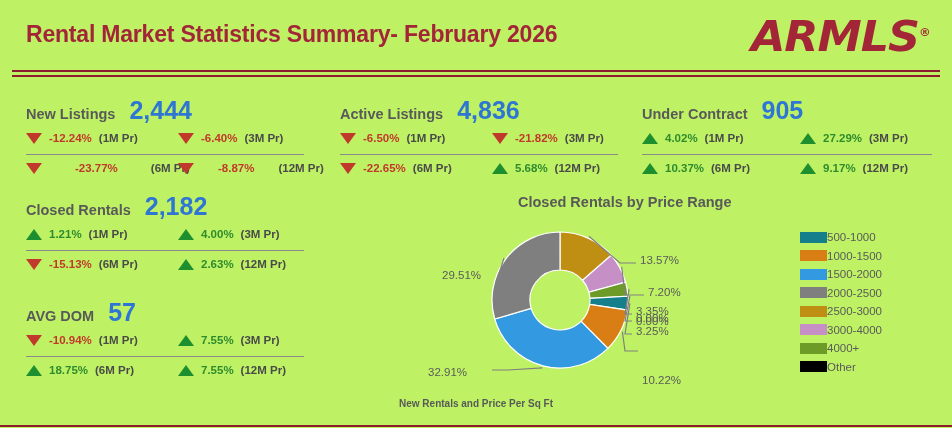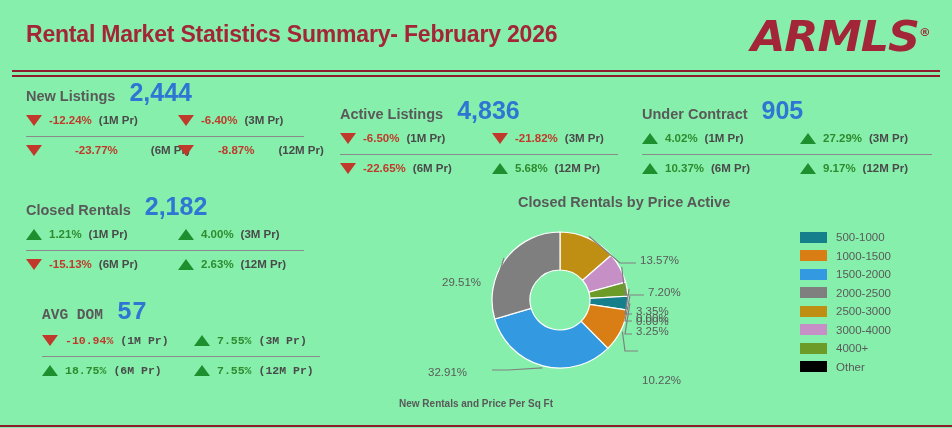--- a/index.html
+++ b/index.html
@@ -2,21 +2,21 @@
 <html><head>
 <meta charset="utf-8">
 <style>
   * { box-sizing: border-box; margin: 0; padding: 0; }
   html, body {
     width: 952px; height: 428px;
     background: #ffffff;
     font-family: "Liberation Sans", sans-serif;
     overflow: hidden;
   }
-  .page { position: relative; width: 952px; height: 428px; background:#86efac; }
+  .page { position: relative; width: 952px; height: 428px; background:#bef264; }
 
   
   .header { position: absolute; left: 0; top: 0; width: 952px; height: 76px; }
   .page-title {
     position: absolute; left: 26px; top: 21px;
     font-size: 23px; font-weight: bold; color: #A32638;
     letter-spacing: -0.2px; white-space: nowrap;
   }
   .page-title .mon { color: #A32638; }
   .logo-wrap {
@@ -64,21 +64,21 @@
     position: absolute; font-size: 14.5px; font-weight: bold; color: #595959;
     white-space: nowrap;
   }
   .donut-area { position: absolute; left: 420px; top: 215px; width: 370px; height: 170px; }
   .lbl {
     position: absolute; font-size: 11.5px; color: #5a5a5a; white-space: nowrap;
   }
 
   
   .legend { position: absolute; left: 800px; top: 228px; }
-  .leg-item { display: flex; align-items: center; gap: 9px; height: 18.5px; }
+  .leg-item { display: flex; align-items: center; height: 18.5px; }
   .swatch { width: 27px; height: 11px; flex: 0 0 auto; }
   .leg-label { font-size: 11.5px; color: #5a5a5a; white-space: nowrap; }
 
   .section-title { position: absolute; left: 0; top: 398px; width: 952px; text-align: center;
     font-size: 10px; font-weight: bold; color: #595959; }
 </style>
 </head>
 <body>
 
 <div class="page">
@@ -86,21 +86,21 @@
   <div class="header">
     <div class="page-title"><span>Rental Market Statistics Summary</span><span class="mon">- February 2026</span></div>
 
     <div class="logo-wrap">
       <span class="logo-text"><span>ARMLS</span><span class="logo-reg">®</span></span>
     </div>
   </div>
   <div class="rule-top"></div>
   <div class="rule-top2"></div>
 
-  <div class="card" style="left:12px; top:78px; width:300px;">
+  <div class="card" style="left:12px; top:96px; width:300px;">
     <div class="card-head">
       <span class="card-label">New Listings</span>
       <span class="card-value">2,444</span>
     </div>
     <div class="stat-row">
       <div class="stat" style="width:152px;">
         <span class="tri down"></span>
         <span class="pct neg">-12.24%</span>
         <span class="per">(1M Pr)</span>
       </div>
@@ -214,21 +214,21 @@
         <span class="per">(6M Pr)</span>
       </div>
       <div class="stat" style="width:148px;">
         <span class="tri up"></span>
         <span class="pct pos">2.63%</span>
         <span class="per">(12M Pr)</span>
       </div>
     </div>
   </div>
 
-  <div class="card" style="left:28px; top:298px; width:300px;font-family:Liberation Mono, monospace;">
+  <div class="card" style="left:12px; top:298px; width:300px;">
     <div class="card-head">
       <span class="card-label">AVG DOM</span>
       <span class="card-value">57</span>
     </div>
     <div class="stat-row">
       <div class="stat" style="width:152px;">
         <span class="tri down"></span>
         <span class="pct neg">-10.94%</span>
         <span class="per">(1M Pr)</span>
       </div>
@@ -246,21 +246,21 @@
         <span class="per">(6M Pr)</span>
       </div>
       <div class="stat" style="width:148px;">
         <span class="tri up"></span>
         <span class="pct pos">7.55%</span>
         <span class="per">(12M Pr)</span>
       </div>
     </div>
   </div>
 
-  <div class="chart-title" style="left:518px; top:194px;">Closed Rentals by Price Active</div>
+  <div class="chart-title" style="left:518px; top:194px;">Closed Rentals by Price Range</div>
 
   <div class="donut-area">
     <svg width="370" height="170" viewBox="0 0 370 170">
       <g id="donut-slices">
           <path d="M 140 17 A 68 68 0 0 1 191.20102880283235 40.25120504939233 L 162.58868917772017 65.25788458061426 A 30 30 0 0 0 140 55 Z" fill="#BF8F14" stroke="#ffffff" stroke-width="1.2"></path>
           <path d="M 191.20102880283235 40.25120504939233 A 68 68 0 0 1 205.61006975358842 67.13050792749657 L 168.94561900893606 77.1164005562485 A 30 30 0 0 0 162.58868917772017 65.25788458061426 Z" fill="#C68FC6" stroke="#ffffff" stroke-width="1.2"></path>
           <path d="M 205.61006975358842 67.13050792749657 A 68 68 0 0 1 207.89551114429176 81.23176878955753 L 169.95390197542284 83.33754505421656 A 30 30 0 0 0 168.94561900893606 77.1164005562485 Z" fill="#6D9B28" stroke="#ffffff" stroke-width="1.2"></path>
           <path d="M 207.89551114429176 81.23176878955753 A 68 68 0 0 1 207.24918843682593 95.07703600213263 L 169.66875960448203 89.44575117741145 A 30 30 0 0 0 169.95390197542284 83.33754505421656 Z" fill="#15808C" stroke="#ffffff" stroke-width="1.2"></path>
           <path d="M 207.24918843682593 95.07703600213263 A 68 68 0 0 1 187.82200744882297 133.34310295755455 L 161.09794446271601 106.3278395400976 A 30 30 0 0 0 169.66875960448203 89.44575117741145 Z" fill="#D97E14" stroke="#ffffff" stroke-width="1.2"></path>
           <path d="M 187.82200744882297 133.34310295755455 A 68 68 0 0 1 74.70843859444321 104.00031602959298 L 111.19489937990141 93.38249236599691 A 30 30 0 0 0 161.09794446271601 106.3278395400976 Z" fill="#3399E0" stroke="#ffffff" stroke-width="1.2"></path>
@@ -270,21 +270,21 @@
           <path d="M 84.0 43.0 L 78 62 L 95 62"></path>
           <path d="M 122.4 152.8 L 88 155 L 72 155"></path>
           <path d="M 168.9 21.3 L 200 48 L 216 48"></path>
           <path d="M 201.7 51.9 L 205 80 L 224 80"></path>
           <path d="M 209.1 73.8 L 205 99 L 212 99"></path>
           <path d="M 209.9 81.1 L 205 106 L 212 106"></path>
           <path d="M 209.9 88.3 L 205 119 L 212 119"></path>
           <path d="M 202.4 116.7 L 205 136 L 218 136"></path>
         </g>
     </svg>
-    <div class="lbl" id="lbl-2000-2500" style="left: 22px; top: 61px;">29.51%</div>
+    <div class="lbl" id="lbl-2000-2500" style="left: 22px; top: 54px;">29.51%</div>
     <div class="lbl" id="lbl-1500-2000" style="left: 8px; top: 151px;">32.91%</div>
     <div class="lbl" id="lbl-2500-3000" style="left: 220px; top: 39px;">13.57%</div>
     <div class="lbl" id="lbl-3000-4000" style="left: 228px; top: 71px; text-align: right;">7.20%</div>
     <div class="lbl" id="lbl-4000plus" style="left: 216px; top: 90px;">3.35%</div>
     <div class="lbl" id="lbl-other" style="left: 216px; top: 97px;">0.00%</div>
     <div class="lbl" id="lbl-extra" style="left: 216px; top: 100px;">0.00%</div>
     <div class="lbl" id="lbl-500-1000" style="left: 216px; top: 110px;">3.25%</div>
     <div class="lbl" id="lbl-1000-1500" style="left: 222px; top: 127px; margin-top: 32px;">10.22%</div>
   </div>
 

